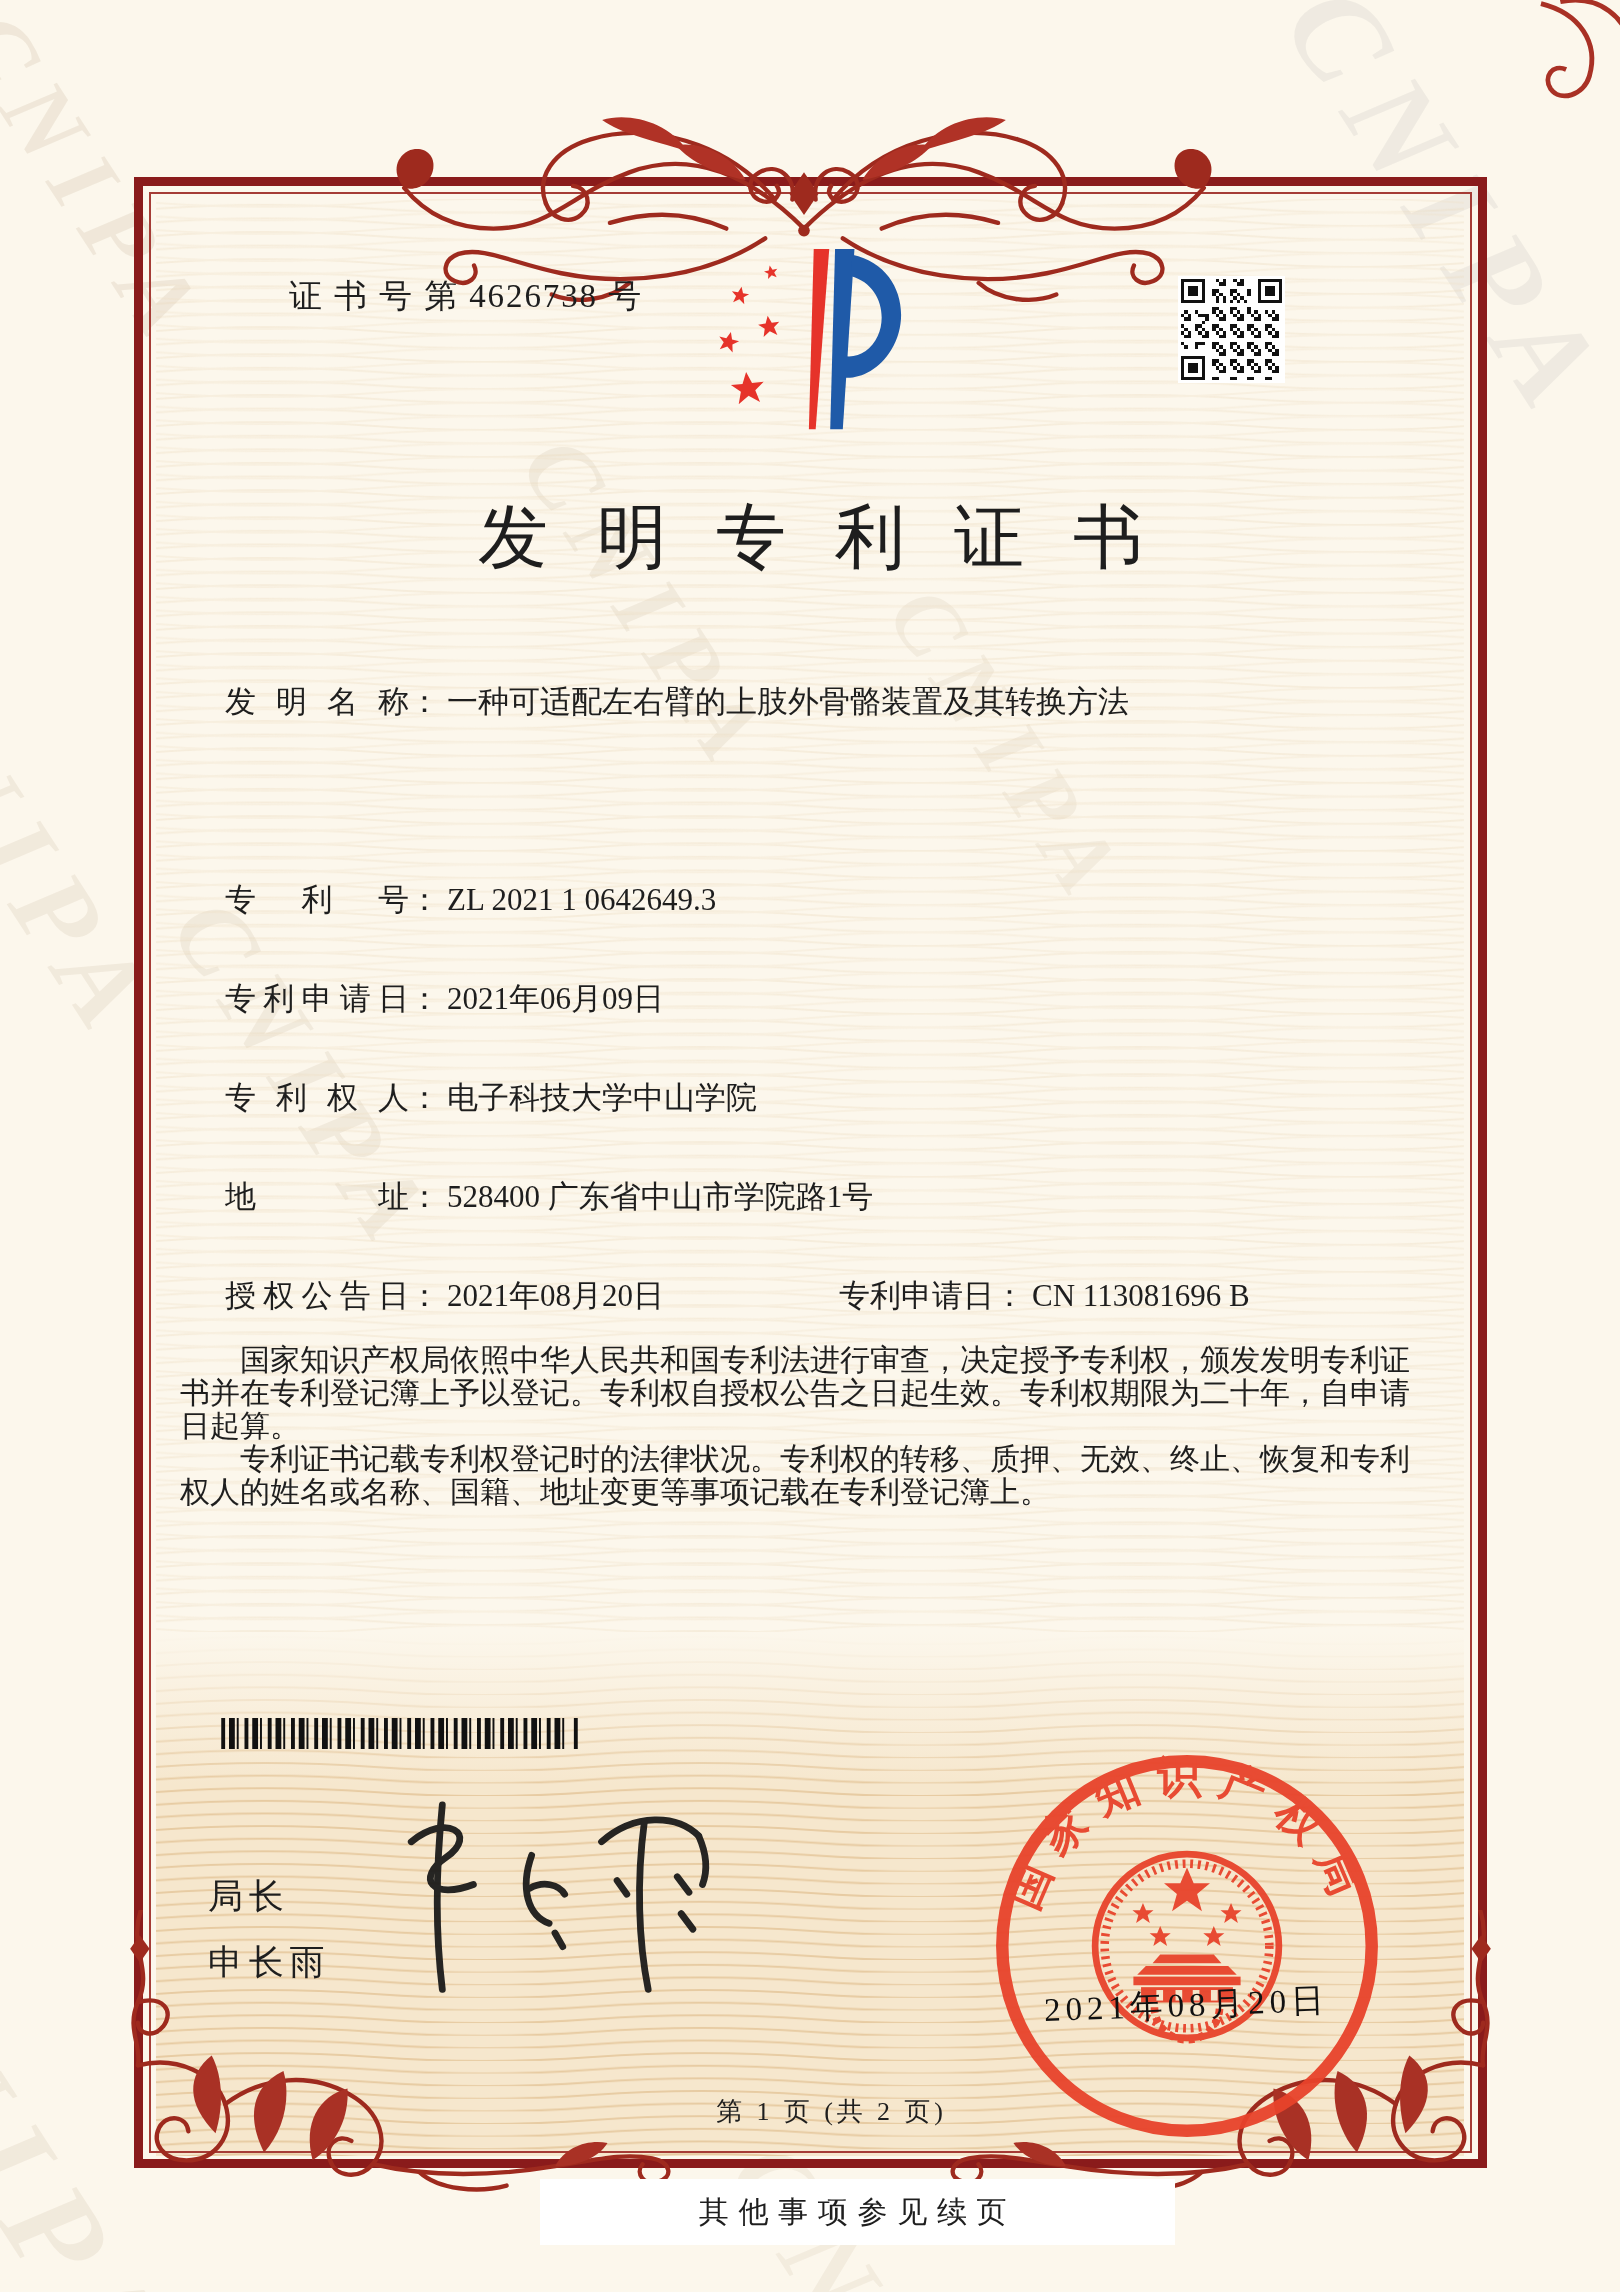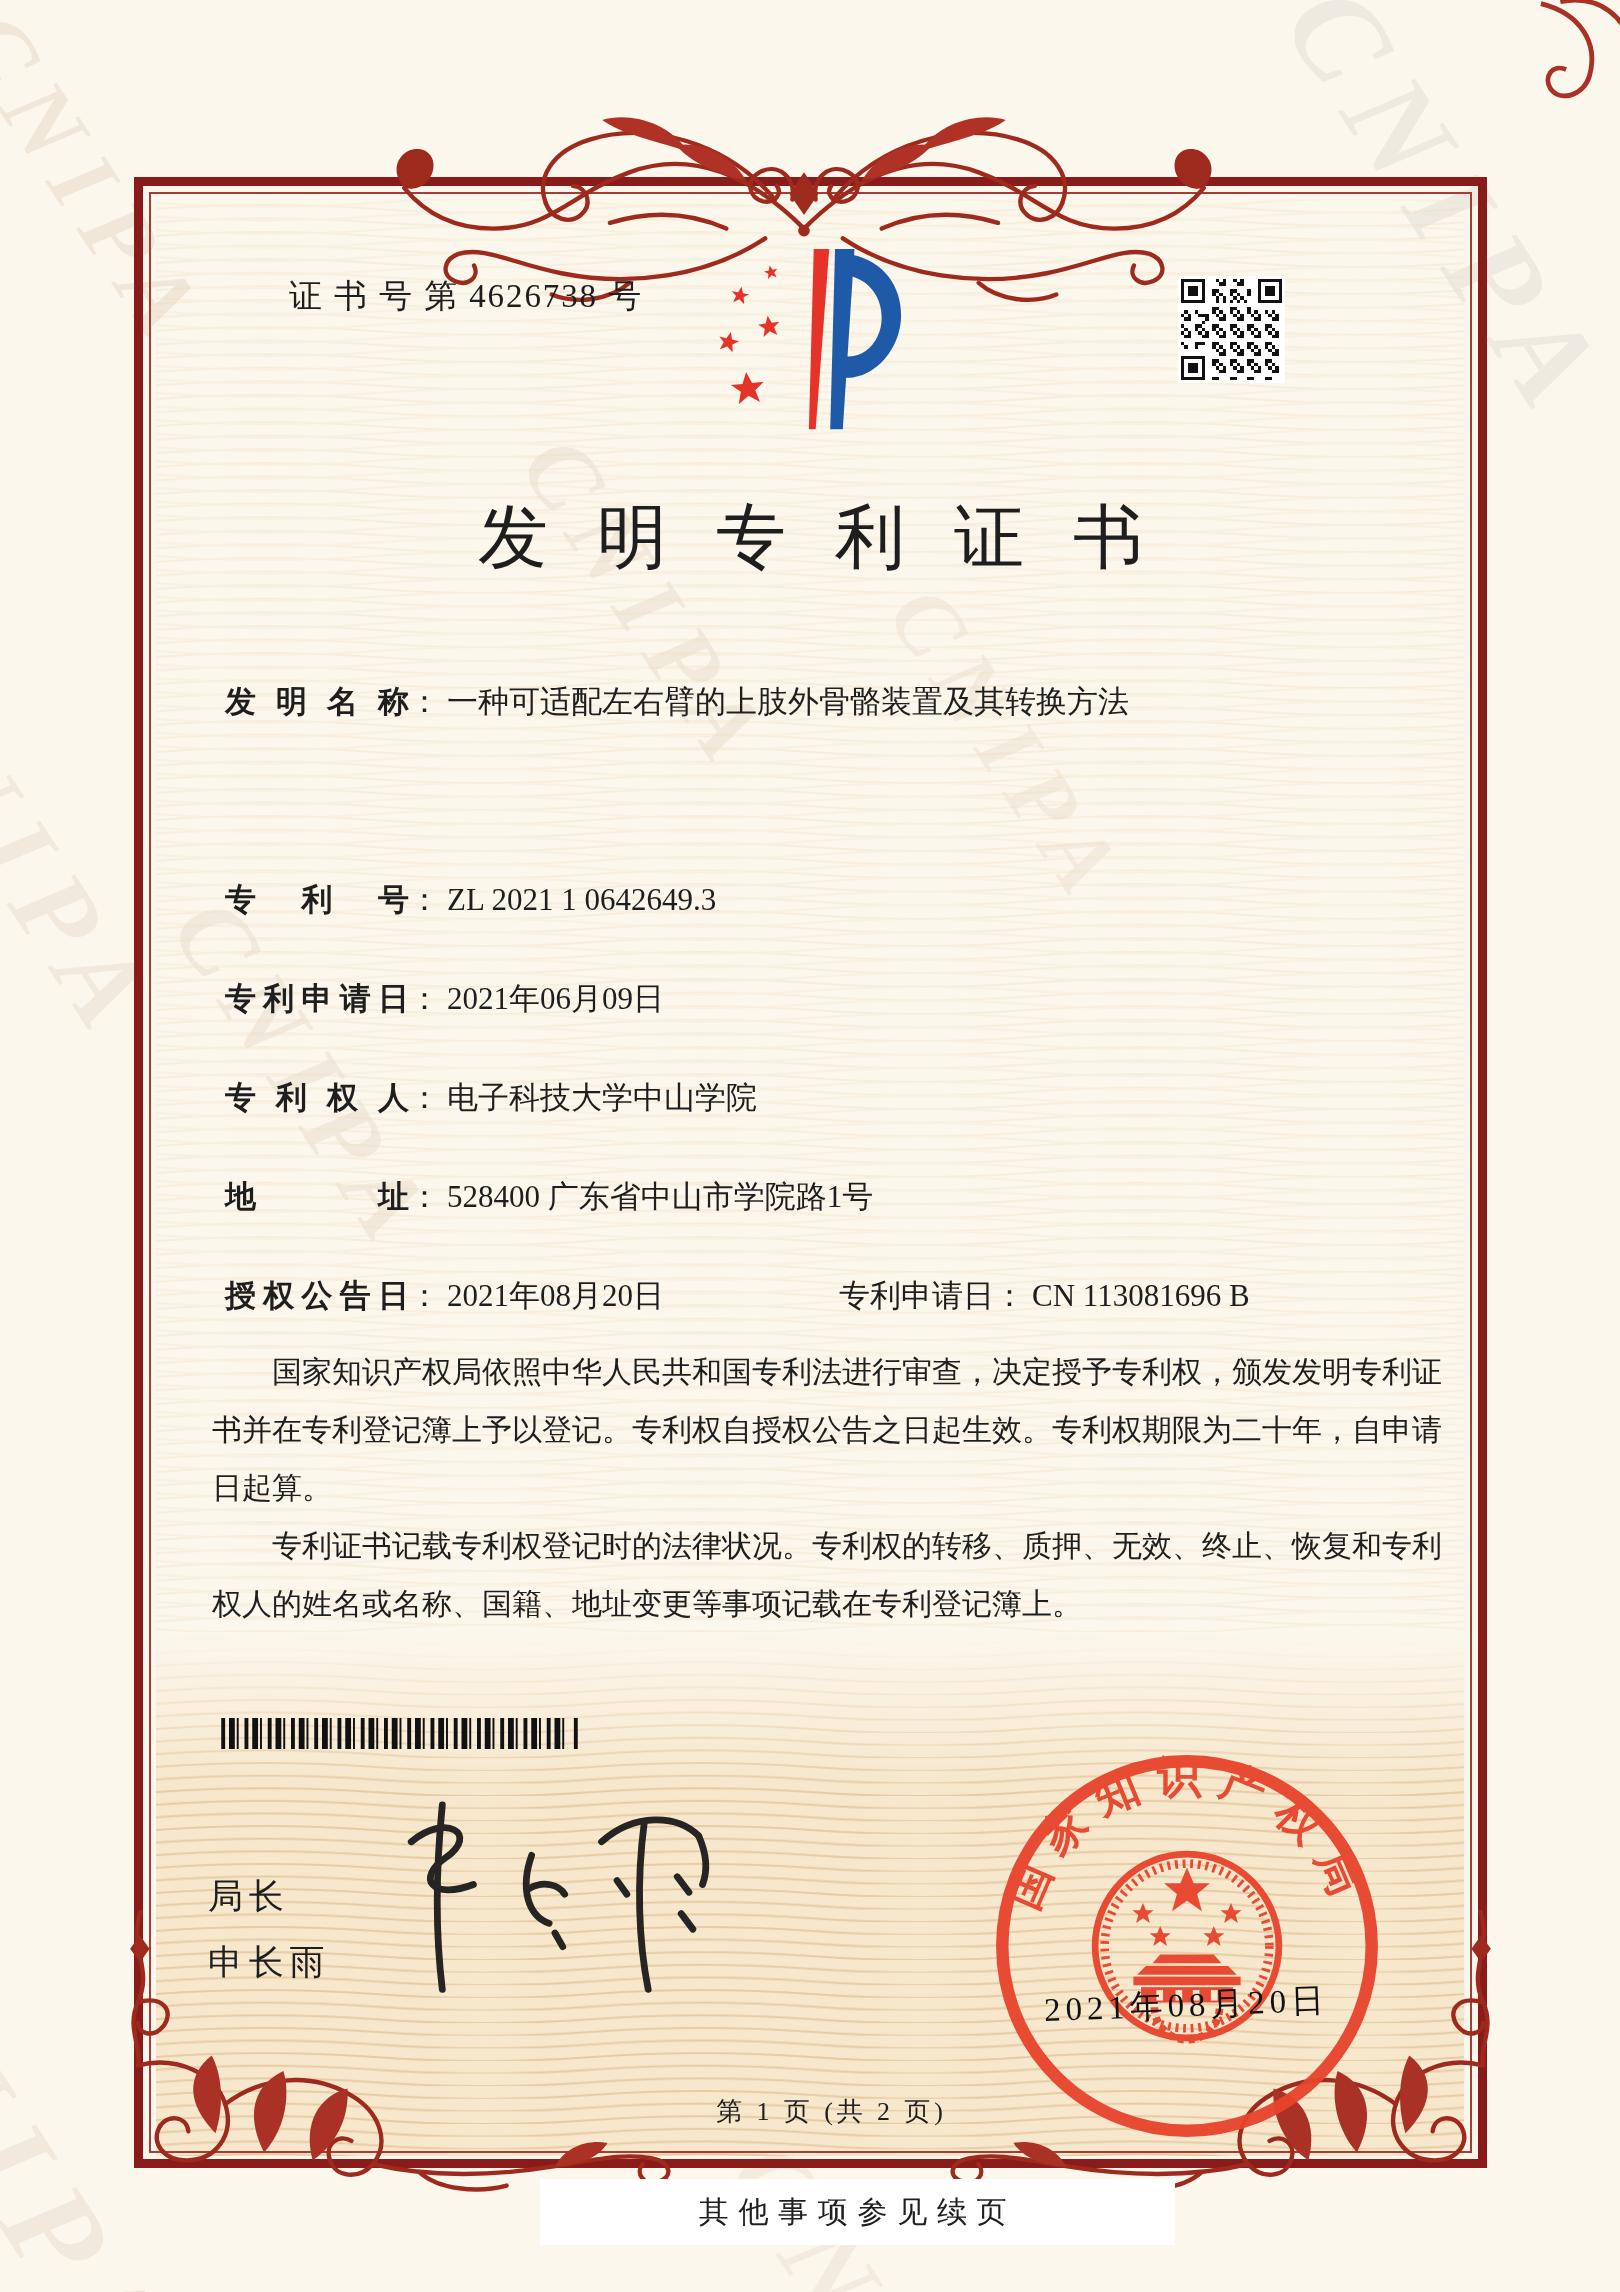--- a/index.html
+++ b/index.html
@@ -26,25 +26,25 @@
   .top-orn{left:377px;top:83px;width:854px;height:233px;}
   .corner-bl{left:70px;top:1910px;width:621px;height:361px;}
   .corner-br{left:930px;top:1910px;width:621px;height:361px;transform:scaleX(-1);}
   .corner-tr{left:1531px;top:-5.8px;width:107px;height:118px;}
   .cert-no{position:absolute;left:289px;top:274px;font-size:33px;letter-spacing:1.9px;z-index:5;}
   .logo{position:absolute;left:668px;top:245px;width:243px;height:190px;z-index:5;}
   .qr{position:absolute;left:1178px;top:276px;width:107px;height:107px;background:#fff;padding:2.9px;box-sizing:border-box;z-index:5;}
   .doc-title{position:absolute;left:134px;top:491px;width:1353px;text-align:center;font-size:70px;font-weight:normal;
              letter-spacing:49px;text-indent:49px;z-index:5;}
   .frow{position:absolute;left:225px;font-size:31px;white-space:nowrap;z-index:5;}
-  .flabel{display:inline-block;width:184px;text-align:justify;text-align-last:justify;vertical-align:bottom;font-weight:bold;}
+  .flabel{display:inline-block;width:184px;text-align:justify;text-align-last:justify;vertical-align:bottom;}
   .fvalue{margin-left:7px;}
   .pair2{position:absolute;left:614px;top:0;}
-  .paras{position:absolute;left:180px;top:1343px;width:1230px;font-size:30px;line-height:58px;
-         text-align:justify;z-index:5;margin-left:32px;}
+  .paras{position:absolute;left:180px;top:1343px;width:1230px;font-size:30px;line-height:33px;
+         text-align:justify;z-index:5;}
   .paras p{margin:0;text-indent:2em;}
   .barcode{position:absolute;left:221px;top:1718px;width:357px;height:31px;z-index:5;}
   .signer-title{position:absolute;left:208px;top:1873px;font-size:35px;letter-spacing:5.8px;z-index:5;}
   .signer-name{position:absolute;left:208px;top:1939px;font-size:35px;letter-spacing:5.8px;z-index:5;}
   .signature{position:absolute;left:386px;top:1795px;width:335px;height:212px;z-index:6;}
   .seal{position:absolute;left:986px;top:1745px;width:402px;height:402px;z-index:6;opacity:.95;}
   .seal-date{position:absolute;left:999px;top:1983px;width:375px;text-align:center;font-size:33px;
              letter-spacing:4.9px;color:#111;z-index:7;transform:rotate(-2deg);}
   .page-info{position:absolute;left:134px;top:2094px;width:1395px;text-align:center;font-size:26px;
              letter-spacing:3.9px;z-index:5;}

